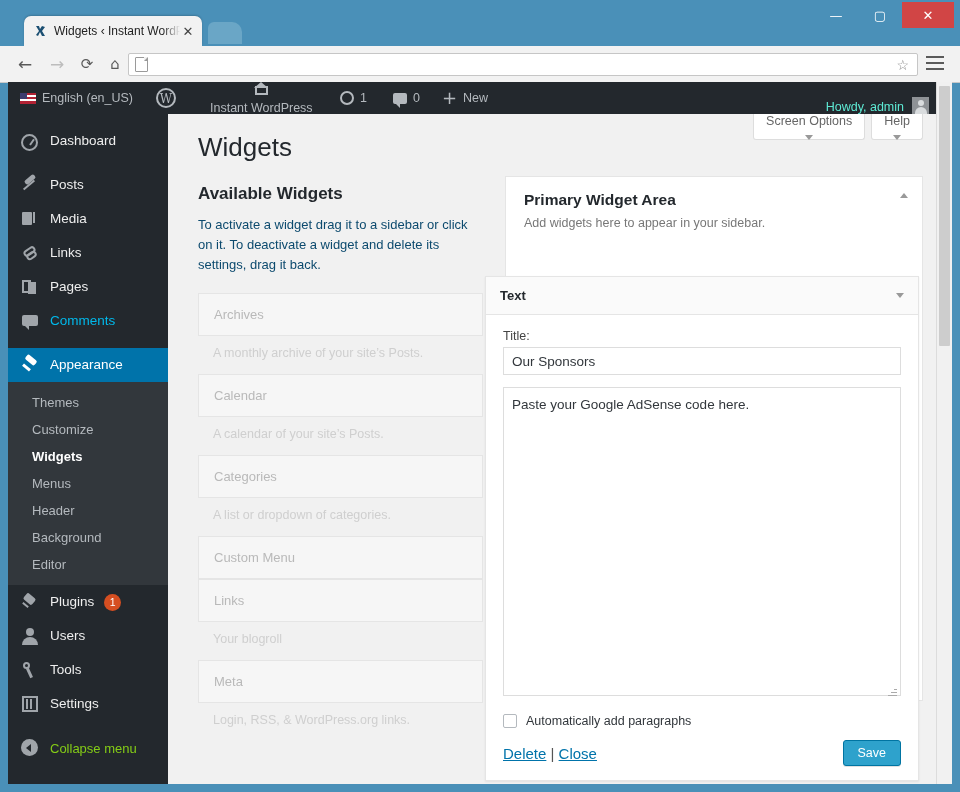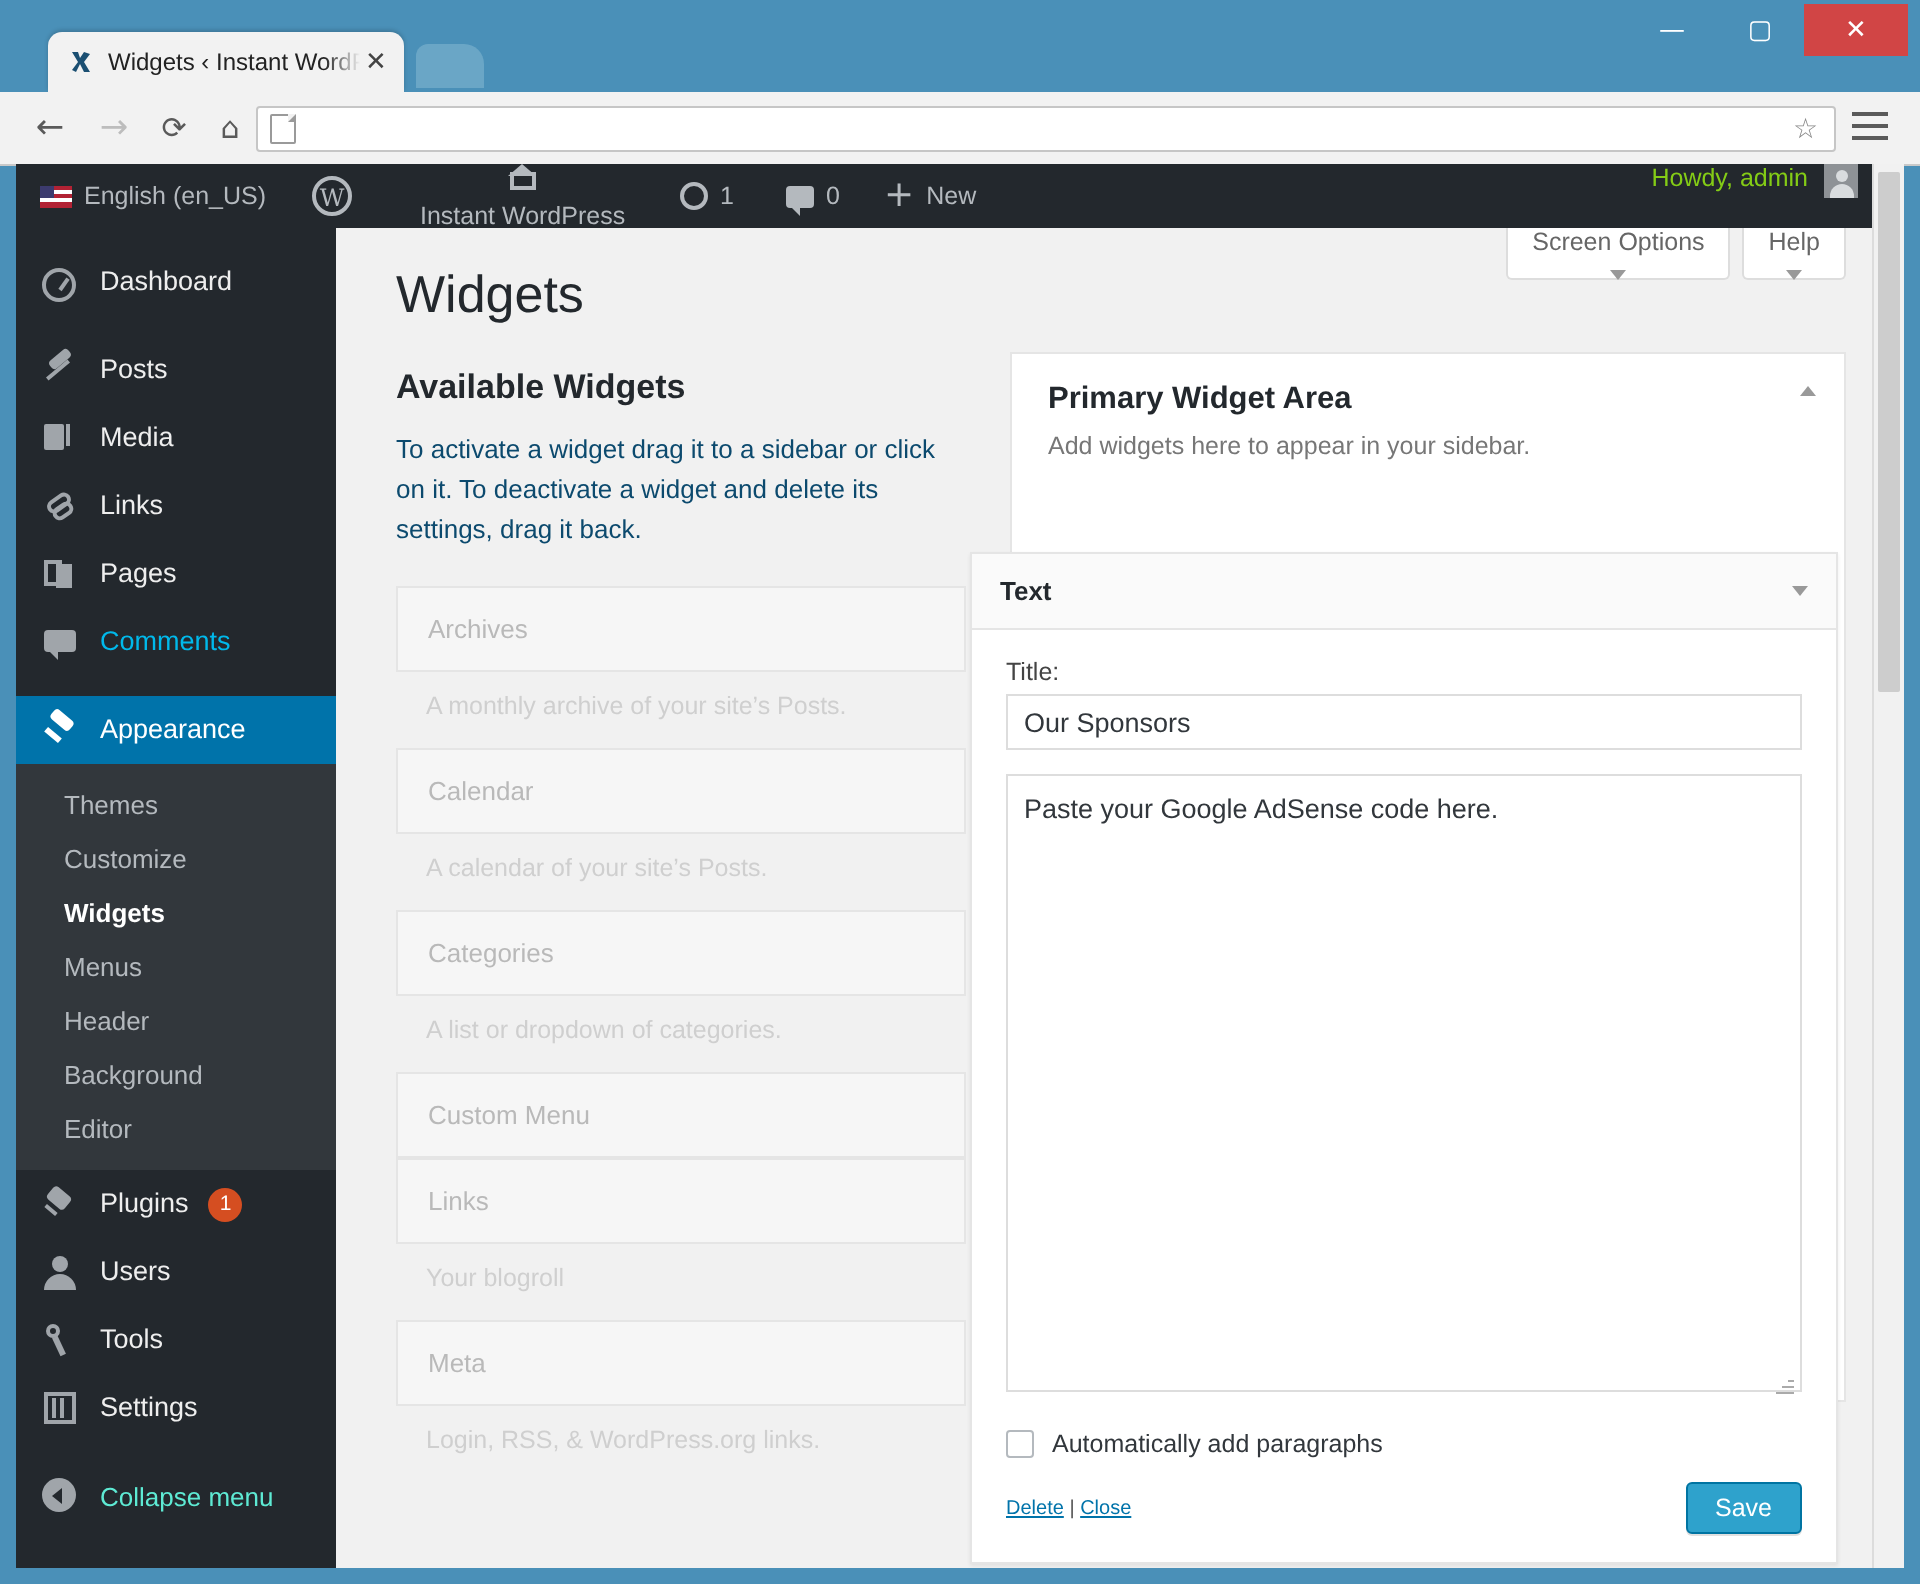--- a/index.html
+++ b/index.html
@@ -64,21 +64,21 @@
   .flag{width:16px;height:11px;background:linear-gradient(#b22234 0 18%,#fff 18% 36%,#b22234 36% 54%,#fff 54% 72%,#b22234 72% 100%);position:relative;flex:none;}
   .flag:before{content:"";position:absolute;left:0;top:0;width:7px;height:6px;background:#3c3b6e;}
   .ab-wp{position:absolute;left:148px;top:6px;width:20px;height:20px;border:2px solid #b4b9be;border-radius:50%;color:#b4b9be;font-size:12px;text-align:center;line-height:19px;font-family:"DejaVu Serif",serif;box-sizing:border-box;}
   .hicon{width:15px;height:13px;position:relative;flex:none;}
   .hicon:before{content:"";position:absolute;left:1px;top:4px;width:13px;height:9px;border:2px solid #b4b9be;box-sizing:border-box;}
   .hicon:after{content:"";position:absolute;left:0;top:0;border-left:7.5px solid transparent;border-right:7.5px solid transparent;border-bottom:6px solid #b4b9be;}
   .upd{width:14px;height:14px;border:2px solid #b4b9be;border-radius:50%;box-sizing:border-box;flex:none;}
   .cmt{width:14px;height:11px;background:#b4b9be;border-radius:2px;position:relative;flex:none;}
   .cmt:after{content:"";position:absolute;left:2px;bottom:-4px;border-left:5px solid transparent;border-top:5px solid #b4b9be;}
   .plusi{font-size:18px;line-height:1;color:#b4b9be;font-family:"DejaVu Sans",sans-serif;}
-  .ab-right{position:absolute;right:8px;top:0;height:32px;display:flex;align-items:flex-start;gap:8px;color:#84cc16;}
+  .ab-right{position:absolute;right:8px;top:0;height:32px;display:flex;align-items:flex-end;gap:8px;color:#5eead4;}
   .avatar{width:17px;height:17px;background:#8e9296;position:relative;flex:none;}
   .avatar:before{content:"";position:absolute;left:5.5px;top:2.5px;width:6px;height:6px;border-radius:50%;background:#d9dcde;}
   .avatar:after{content:"";position:absolute;left:2.5px;top:9.5px;width:12px;height:7px;border-radius:6px 6px 0 0;background:#d9dcde;}
 
   
   .adminmenu{position:absolute;left:0;top:32px;width:160px;height:670px;background:#23282d;}
   .am-item{position:relative;height:34px;display:flex;align-items:center;gap:10px;padding-left:12px;color:#eee;font-size:13.5px;box-sizing:border-box;}
   .am-item .lbl{line-height:1;}
   .am-sep{height:10px;}
   .am-item.current{background:#0073aa;color:#fff;}
@@ -143,21 +143,21 @@
   .wc-body{padding:14px 17px 0;}
   .flabel{font-size:12.5px;color:#444;display:block;margin-bottom:4px;}
   .finput{width:100%;height:28px;border:1px solid #ddd;background:#fff;font-size:13.5px;color:#32373c;padding:0 8px;box-sizing:border-box;font-family:"Liberation Sans",sans-serif;}
   .ftext{width:100%;height:309px;border:1px solid #ddd;background:#fff;font-size:13.5px;color:#32373c;padding:8px;box-sizing:border-box;margin-top:12px;font-family:"Liberation Sans",sans-serif;resize:none;line-height:1.4;position:relative;}
   .grip{position:absolute;right:4px;bottom:4px;width:9px;height:9px;}
   .grip i{position:absolute;right:0;height:1px;background:#aaa;}
   .chkrow{display:flex;align-items:flex-start;gap:9px;margin-top:14px;}
   .chk{width:14px;height:14px;border:1px solid #b4b9be;background:#fff;border-radius:2px;box-sizing:border-box;}
   .chklbl{font-size:12.5px;color:#32373c;}
   .wc-foot{display:flex;align-items:center;justify-content:space-between;padding:12px 17px 14px;}
-  .links{font-size:10px;color:#555;}
+  .links{font-size:15px;color:#555;}
   .links a{color:#0073aa;text-decoration:underline;}
   .btn-save{background:#2ea2cc;border:1px solid #0074a2;border-radius:3px;color:#fff;font-size:12.5px;padding:5px 14px;box-shadow:0 1px 0 rgba(0,0,0,.12);font-family:"Liberation Sans",sans-serif;}
 
   
   .pscroll{position:absolute;right:0;top:0;width:15px;height:702px;background:#f1f1f1;border-left:1px solid #dcdcdc;}
   .pthumb{position:absolute;left:2px;top:4px;width:11px;height:260px;background:#cdcdcd;border-radius:1px;}
 
   
   .status{position:absolute;left:8px;bottom:13px;height:21px;background:#f0f0f0;border:1px solid #d0d0d0;border-left:none;border-bottom:none;display:flex;align-items:center;padding:0 9px;font-size:12px;color:#333;box-sizing:border-box;}
 </style>
@@ -293,21 +293,21 @@
         <span class="ic ic-tool"></span>
         <span class="lbl">Tools</span>
       </div>
       <div class="am-item">
         <span class="ic ic-set"></span>
         <span class="lbl">Settings</span>
       </div>
       <div class="am-sep"></div>
       <div class="am-item">
         <span class="ic ic-coll"></span>
-        <span class="lbl" style="color:#5eead4;font-size:13px;">Collapse menu</span>
+        <span class="lbl" style="color:#84cc16;font-size:13px;">Collapse menu</span>
       </div>
     </div>
 
     <div class="content">
 
       <div class="scropts">
         <div class="so-btn">
           <span>Screen Options</span>
           <span class="caret"></span>
         </div>

